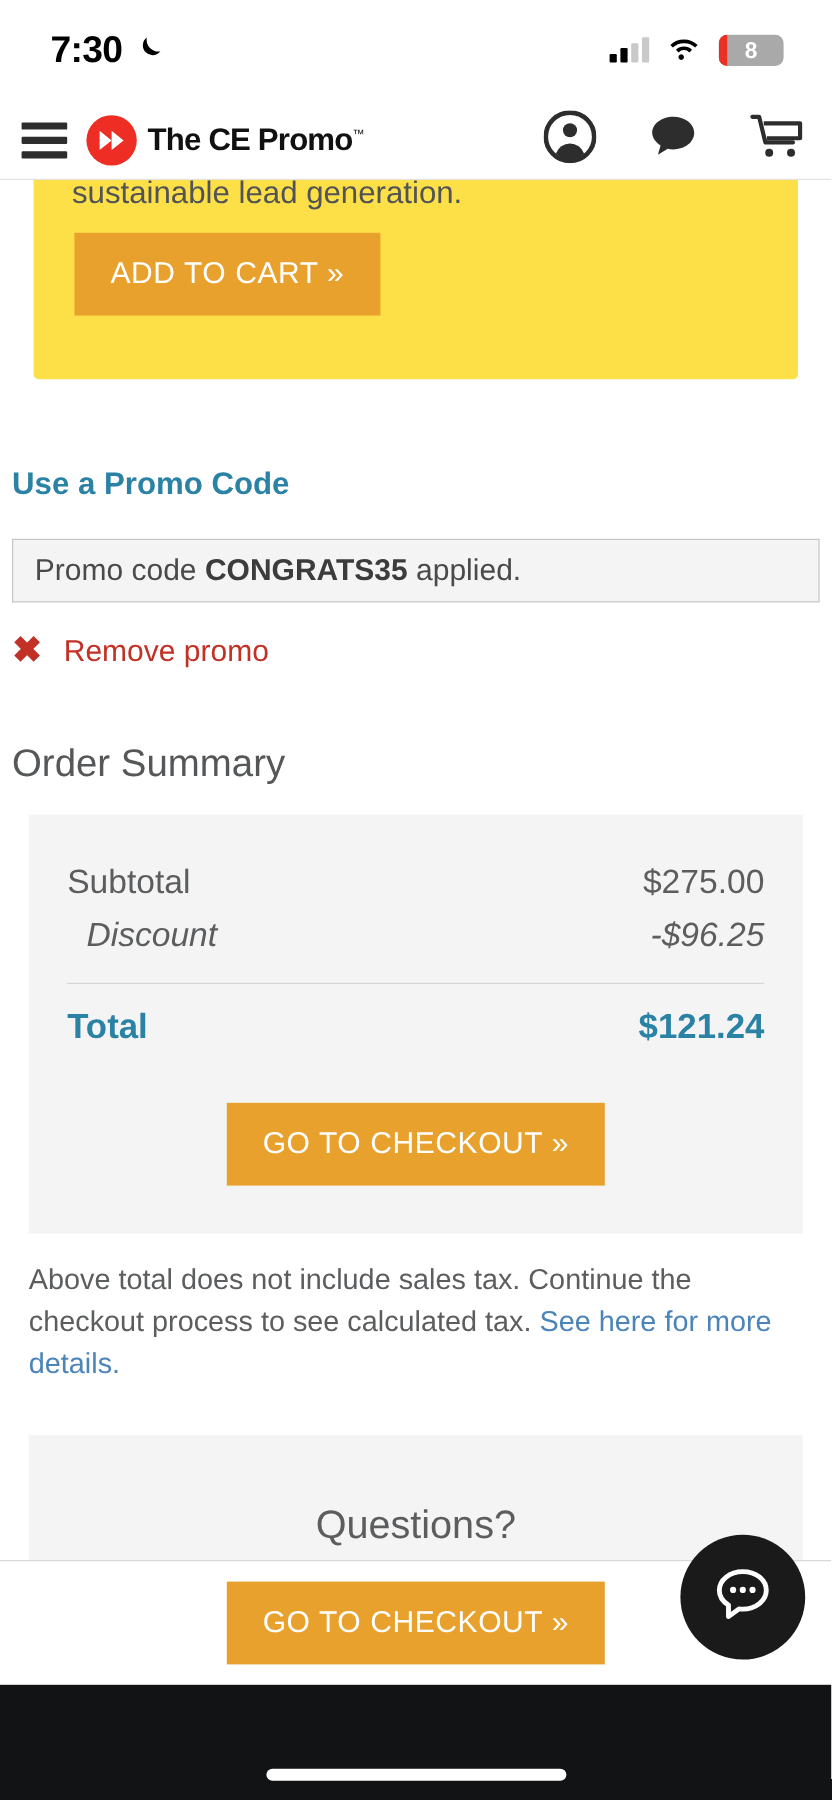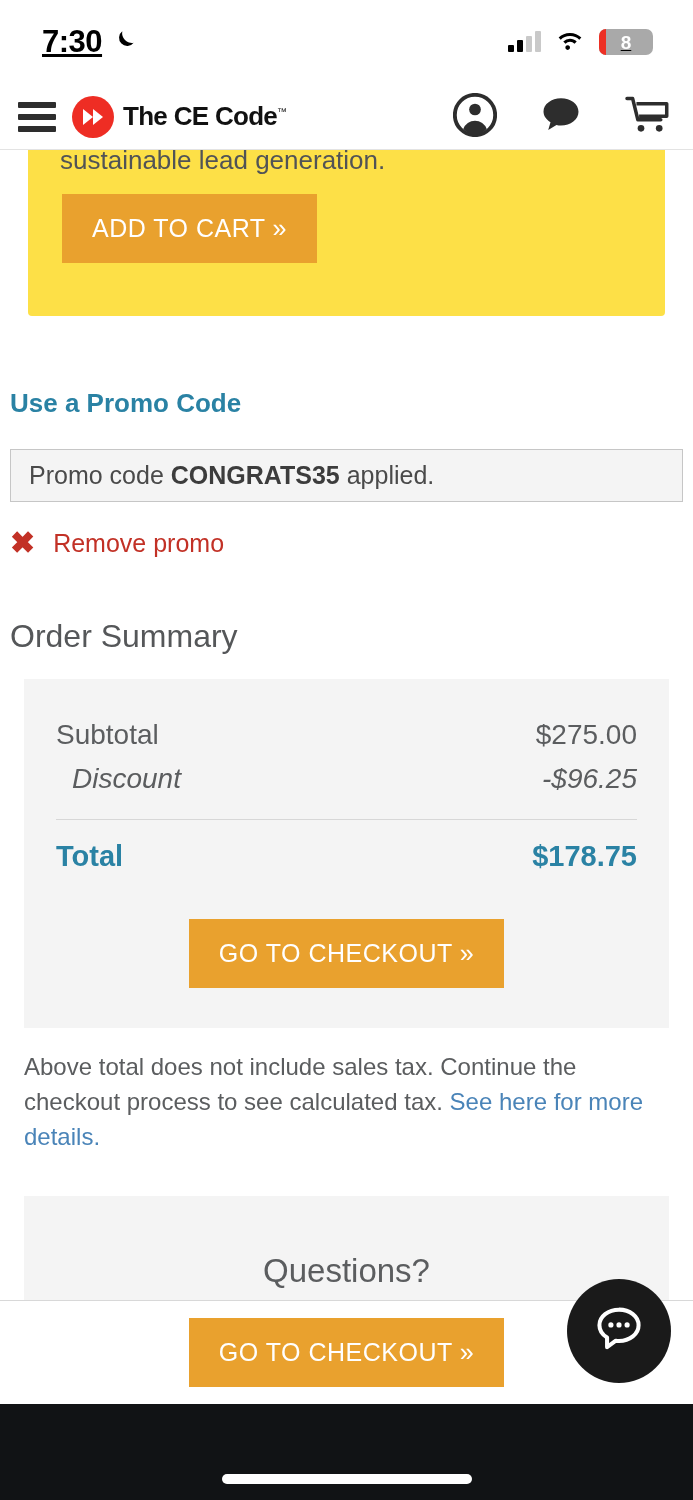--- a/index.html
+++ b/index.html
@@ -26,21 +26,20 @@
     position: absolute;
     top: 0; left: 0;
     width: 693px;
     height: 84px;
     background: #ffffff;
     display: flex;
     align-items: center;
     justify-content: space-between;
     padding: 0 40px 0 42px;
     z-index: 60;
-    text-decoration: underline;
   }
   .status-left {
     display: flex;
     align-items: center;
     gap: 10px;
   }
   .status-time {
     font-size: 31px;
     font-weight: bold;
     color: #000000;
@@ -405,21 +404,21 @@
         <span></span>
         <span></span>
     </div>
     <div class="brand">
       <span class="brand-mark">
         <svg width="24" height="20" viewBox="0 0 24 20">
           <path d="M2 2 L12 10 L2 18 Z" fill="#fff"></path>
           <path d="M12 2 L22 10 L12 18 Z" fill="#fff"></path>
         </svg>
       </span>
-      <span class="brand-name"><span>The CE Code</span><span class="brand-tm">™</span></span>
+      <span class="brand-name"><span>The CE Promo</span><span class="brand-tm">™</span></span>
     </div>
     <div class="header-icons">
       <span class="hicon">
         <svg width="44" height="44" viewBox="0 0 24 24">
           <circle cx="12" cy="12" r="11" fill="none" stroke="#2d2d2d" stroke-width="2.1"></circle>
           <circle cx="12" cy="9" r="3.2" fill="#2d2d2d"></circle>
           <path d="M5.6 19.6a6.8 6.8 0 0 1 12.8 0A11 11 0 0 1 12 23a11 11 0 0 1-6.4-3.4z" fill="#2d2d2d"></path>
         </svg>
       </span>
       <span class="hicon">
@@ -466,21 +465,21 @@
         <span class="sum-label">Subtotal</span>
         <span class="sum-value">$275.00</span>
       </div>
       <div class="sum-row indent">
         <span class="sum-label">Discount</span>
         <span class="sum-value">-$96.25</span>
       </div>
       <div class="sum-divider"></div>
       <div class="sum-row total">
         <span class="sum-label">Total</span>
-        <span class="sum-value">$178.75</span>
+        <span class="sum-value">$121.24</span>
       </div>
       <div class="checkout-wrap">
         <button class="btn-orange">GO TO CHECKOUT »</button>
       </div>
     </div>
 
     <div class="tax-note">
       <span>Above total does not include sales tax. Continue the checkout process to see calculated tax.</span>
       <a>See here for more details.</a>
     </div>

